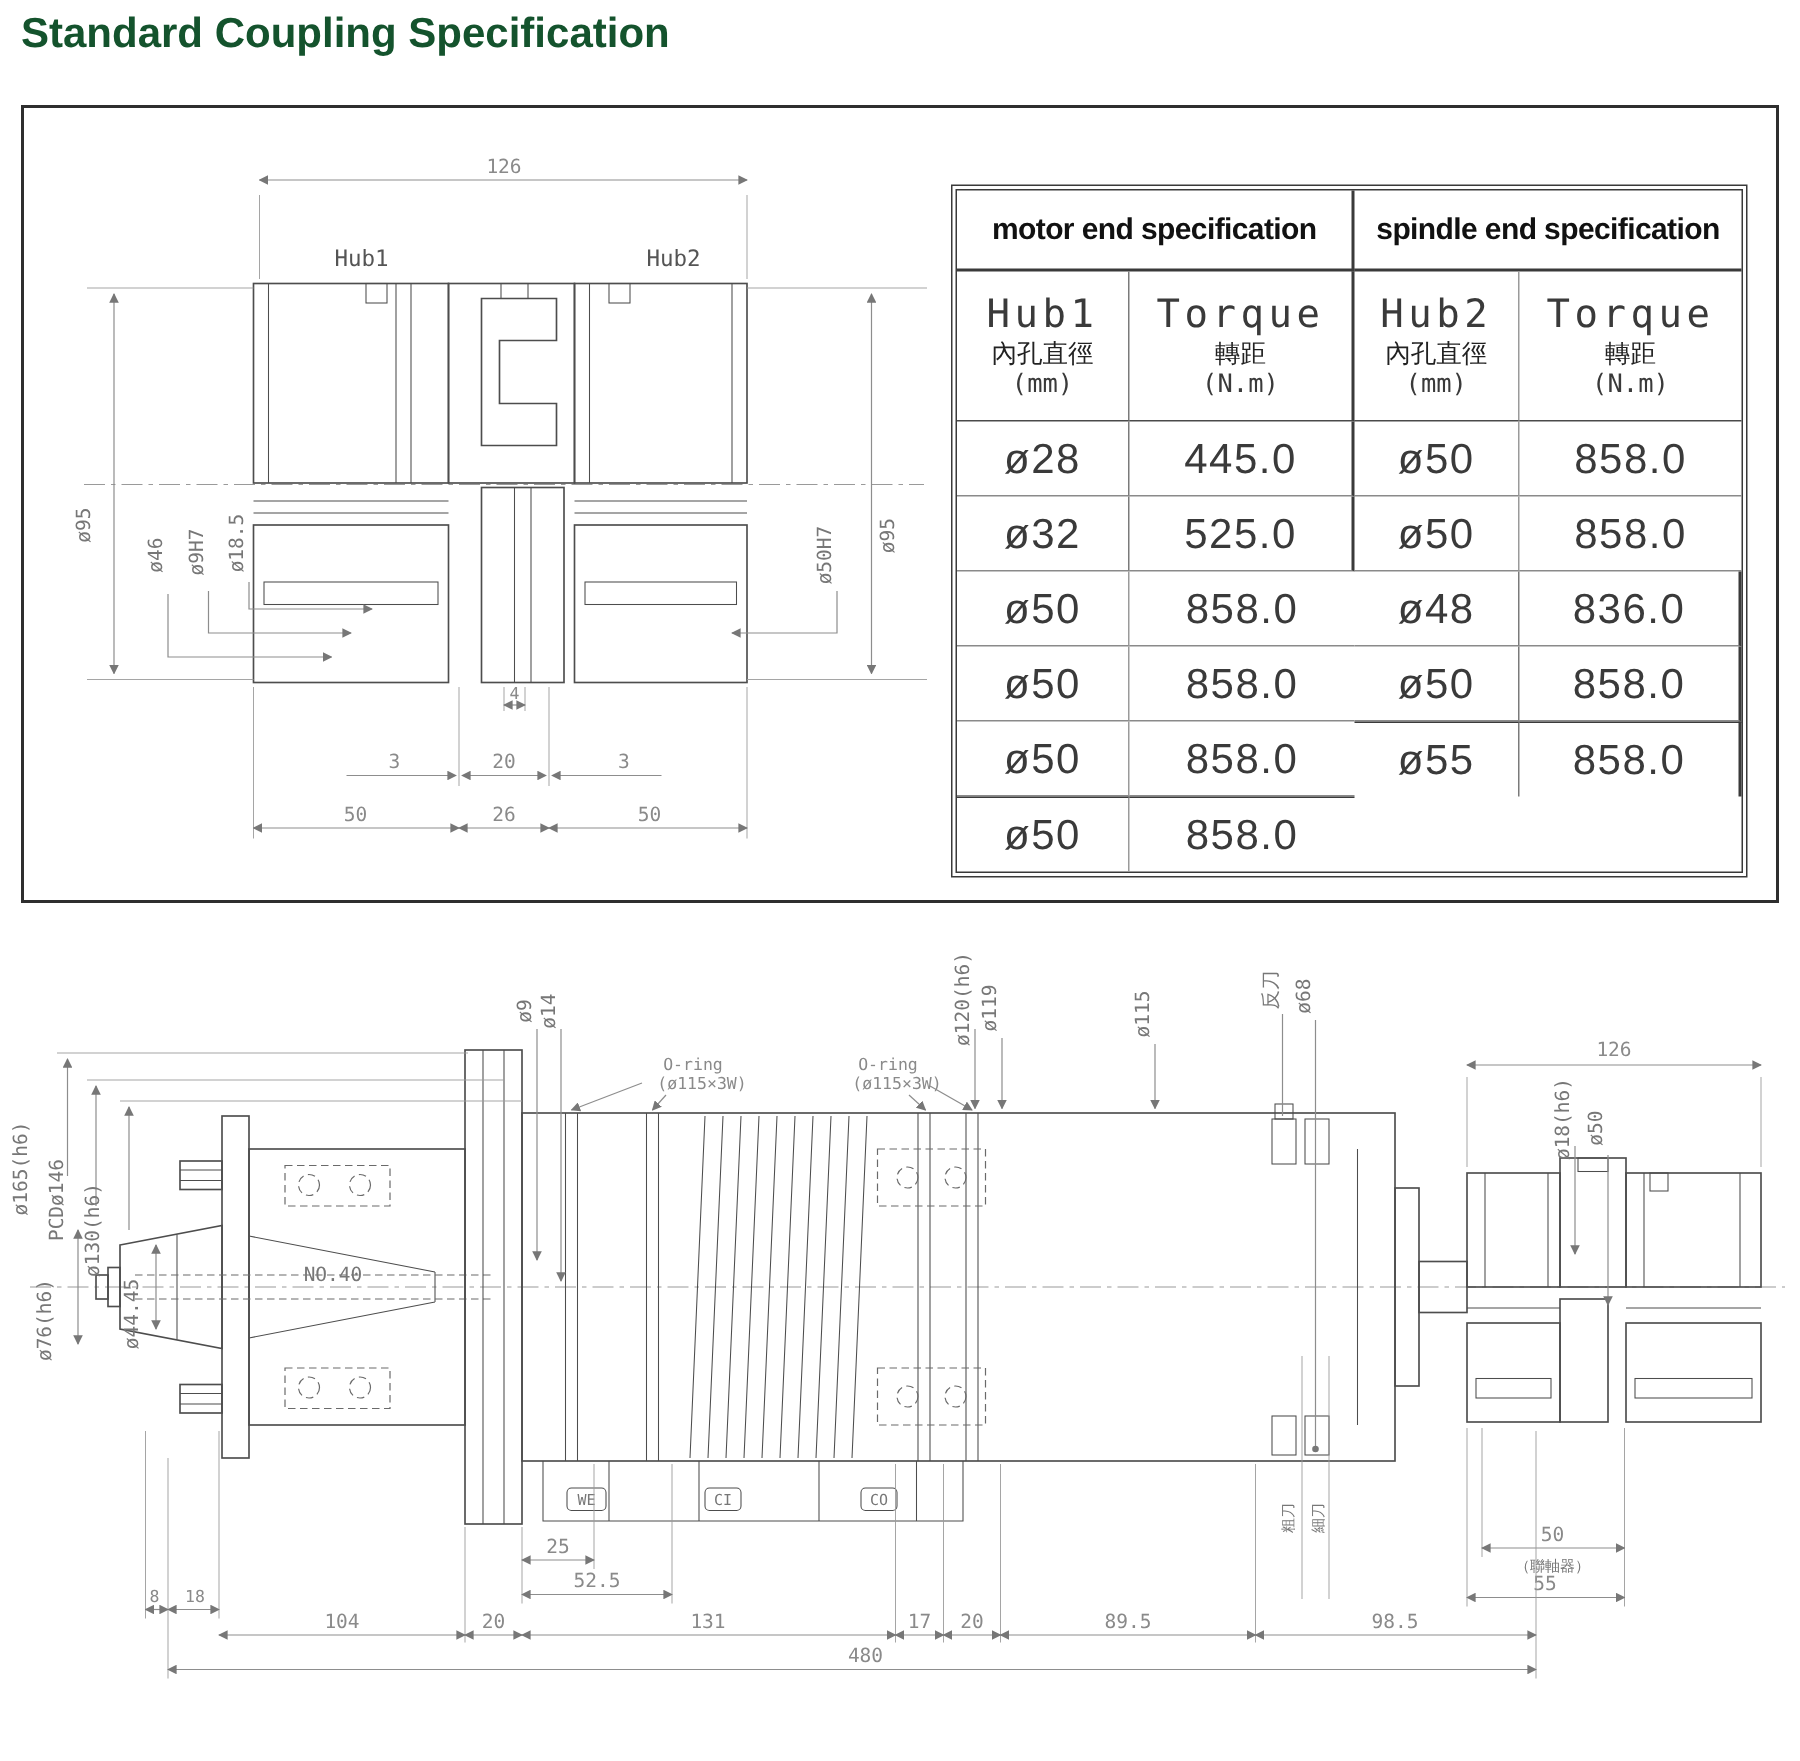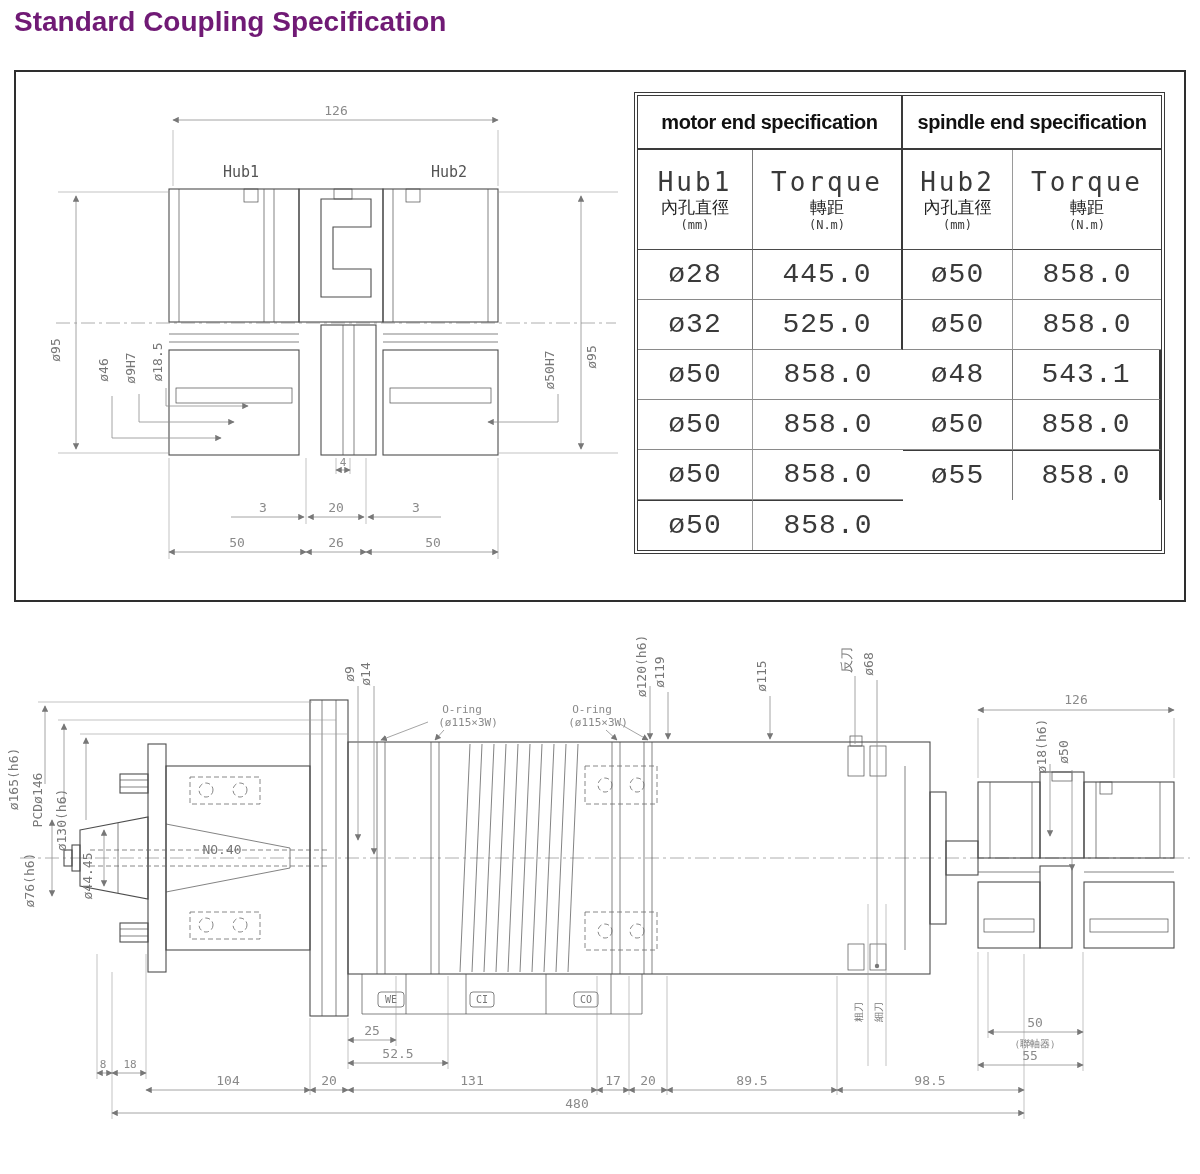--- a/index.html
+++ b/index.html
@@ -1,31 +1,31 @@
 <!DOCTYPE html>
 <html><head>
 <meta charset="utf-8">
 <style>
   html,body{margin:0;padding:0;background:#fff;width:1200px;height:1174px;overflow:hidden;}
   body{font-family:"Liberation Sans",sans-serif;position:relative;}
-  .page-title{position:absolute;left:14px;top:6px;font-size:28px;font-weight:bold;color:#701a75;letter-spacing:0px;}
+  .page-title{position:absolute;left:14px;top:6px;font-size:28px;font-weight:bold;color:#14532d;letter-spacing:0px;}
   .frame{position:absolute;left:14px;top:70px;width:1168px;height:528px;border:2px solid #2e2e2e;background:#fff;}
   .coupling-svg{position:absolute;left:0;top:0;}
   .spindle-svg{position:absolute;left:0;top:614px;}
   
-  .spec-table{position:absolute;left:618px;top:20px;border:1px solid #3a3a3a;padding:2px;background:#fff;}
+  .spec-table{position:absolute;left:618px;top:51px;border:1px solid #3a3a3a;padding:2px;background:#fff;}
   .spec-grid{display:grid;grid-template-columns:115px 150px 110px 148px;border:1px solid #3a3a3a;}
   .cell{display:flex;align-items:center;justify-content:center;box-sizing:border-box;}
   .ghead{grid-column:span 2;height:54px;font-family:"Liberation Sans",sans-serif;font-weight:bold;font-size:20px;color:#111;letter-spacing:-0.4px;border-bottom:2px solid #3a3a3a;}
   .ghead.left{border-right:2px solid #3a3a3a;}
   .shead{flex-direction:column;height:100px;border-bottom:1px solid #4a4a4a;line-height:1.2;}
   .shead .nm{font-family:"DejaVu Sans Mono",monospace;font-size:26px;color:#3a3a3a;letter-spacing:3px;}
   .shead .cn{font-size:17px;color:#222;font-weight:normal;}
-  .shead .un{font-family:"DejaVu Sans Mono",monospace;font-size:12px;color:#3a3a3a;}
-  .td{height:50px;font-family:Liberation Mono, monospace;font-size:28px;color:#3a3a3a;letter-spacing:1px;border-bottom:1px solid #8a8a8a;}
+  .shead .un{font-family:"DejaVu Sans Mono",monospace;font-size:17px;color:#3a3a3a;}
+  .td{height:50px;font-family:Liberation Sans, sans-serif;font-size:28px;color:#3a3a3a;letter-spacing:1px;border-bottom:1px solid #8a8a8a;}
   .v1{border-right:1px solid #7a7a7a;}
   .v2{border-right:2px solid #3a3a3a;}
   .v3{border-right:1px solid #9a9a9a;}
   .lastrow{border-top:1px solid #3a3a3a;}
   .botrow{border-bottom:none;}
   
   .pl{stroke:#4d4d4d;stroke-width:1.1;fill:none;}
   .pl2{stroke:#4d4d4d;stroke-width:0.7;fill:none;}
   .dl{stroke:#8d8d8d;stroke-width:0.8;fill:none;}
   .xl{stroke:#9b9b9b;stroke-width:0.6;fill:none;}
@@ -174,21 +174,21 @@
 
       <div class="cell td v1">ø32</div>
       <div class="cell td v2">525.0</div>
       <div class="cell td v3">ø50</div>
       <div class="cell td">858.0</div>
 
       <div class="cell td v3">ø50</div>
       <div class="cell td">858.0</div>
 
       <div class="cell td v1">ø48</div>
-      <div class="cell td v2">543.1</div>
+      <div class="cell td v2">836.0</div>
       <div class="cell td v3">ø50</div>
       <div class="cell td">858.0</div>
 
       <div class="cell td v1">ø50</div>
       <div class="cell td v2">858.0</div>
       <div class="cell td v3">ø50</div>
       <div class="cell td">858.0</div>
 
       <div class="cell td v1 lastrow botrow">ø55</div>
       <div class="cell td v2 lastrow botrow">858.0</div>

